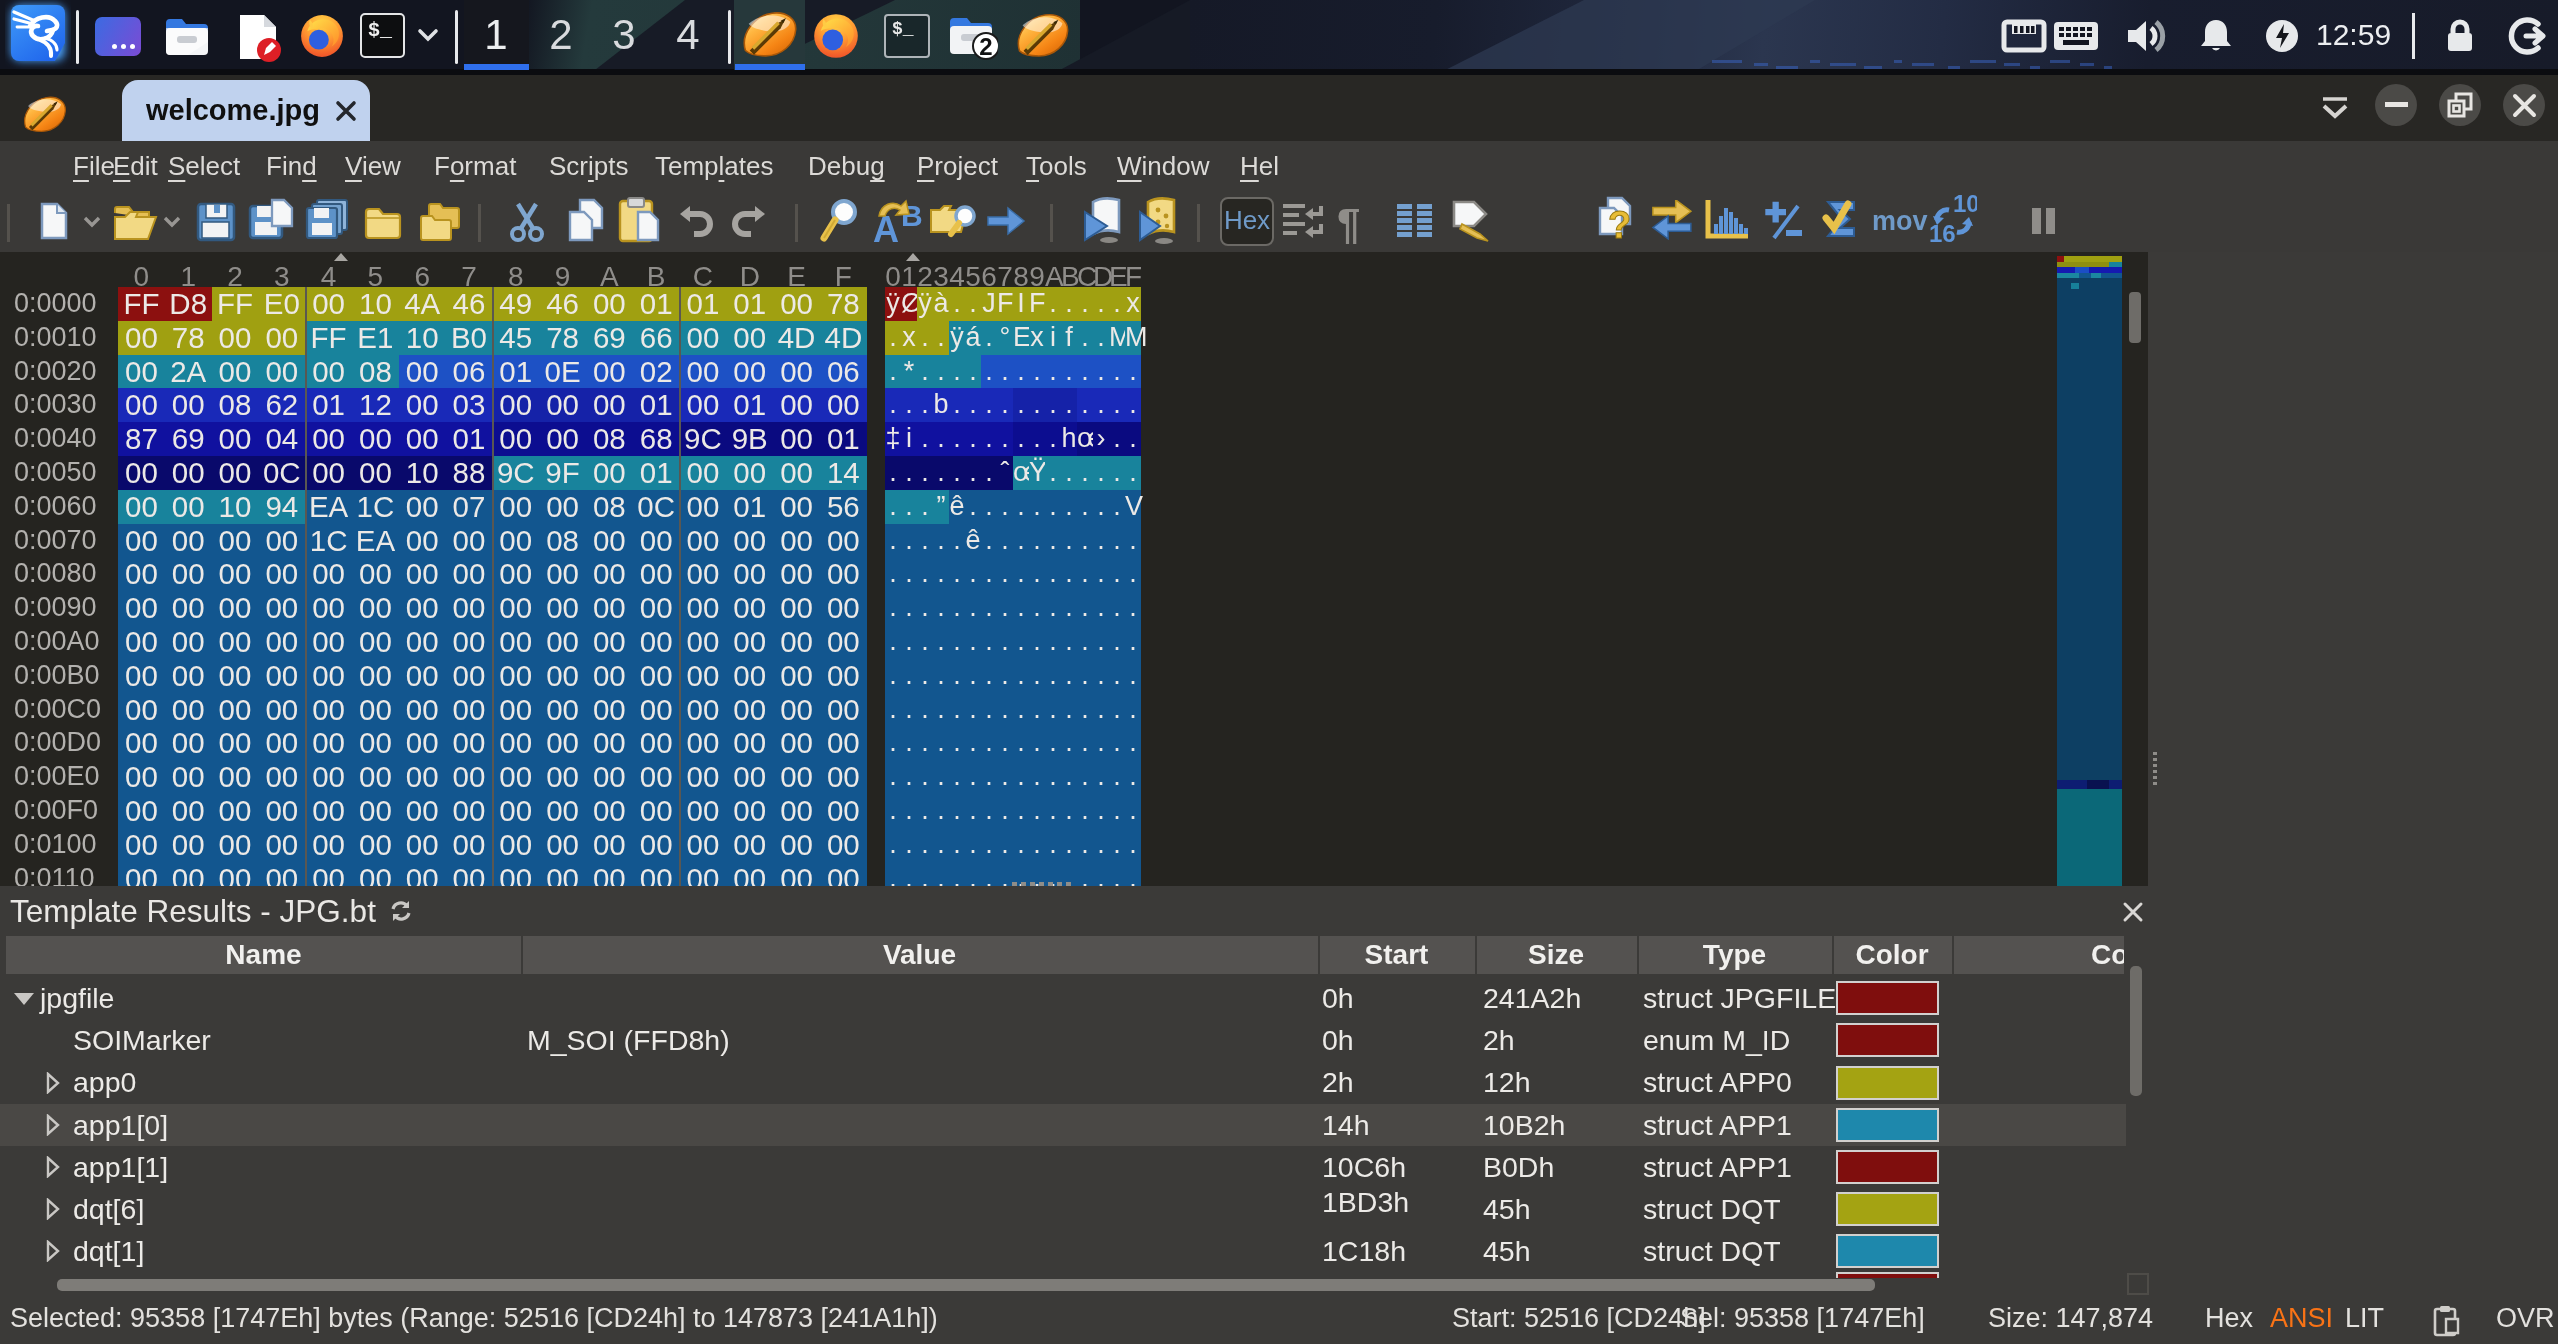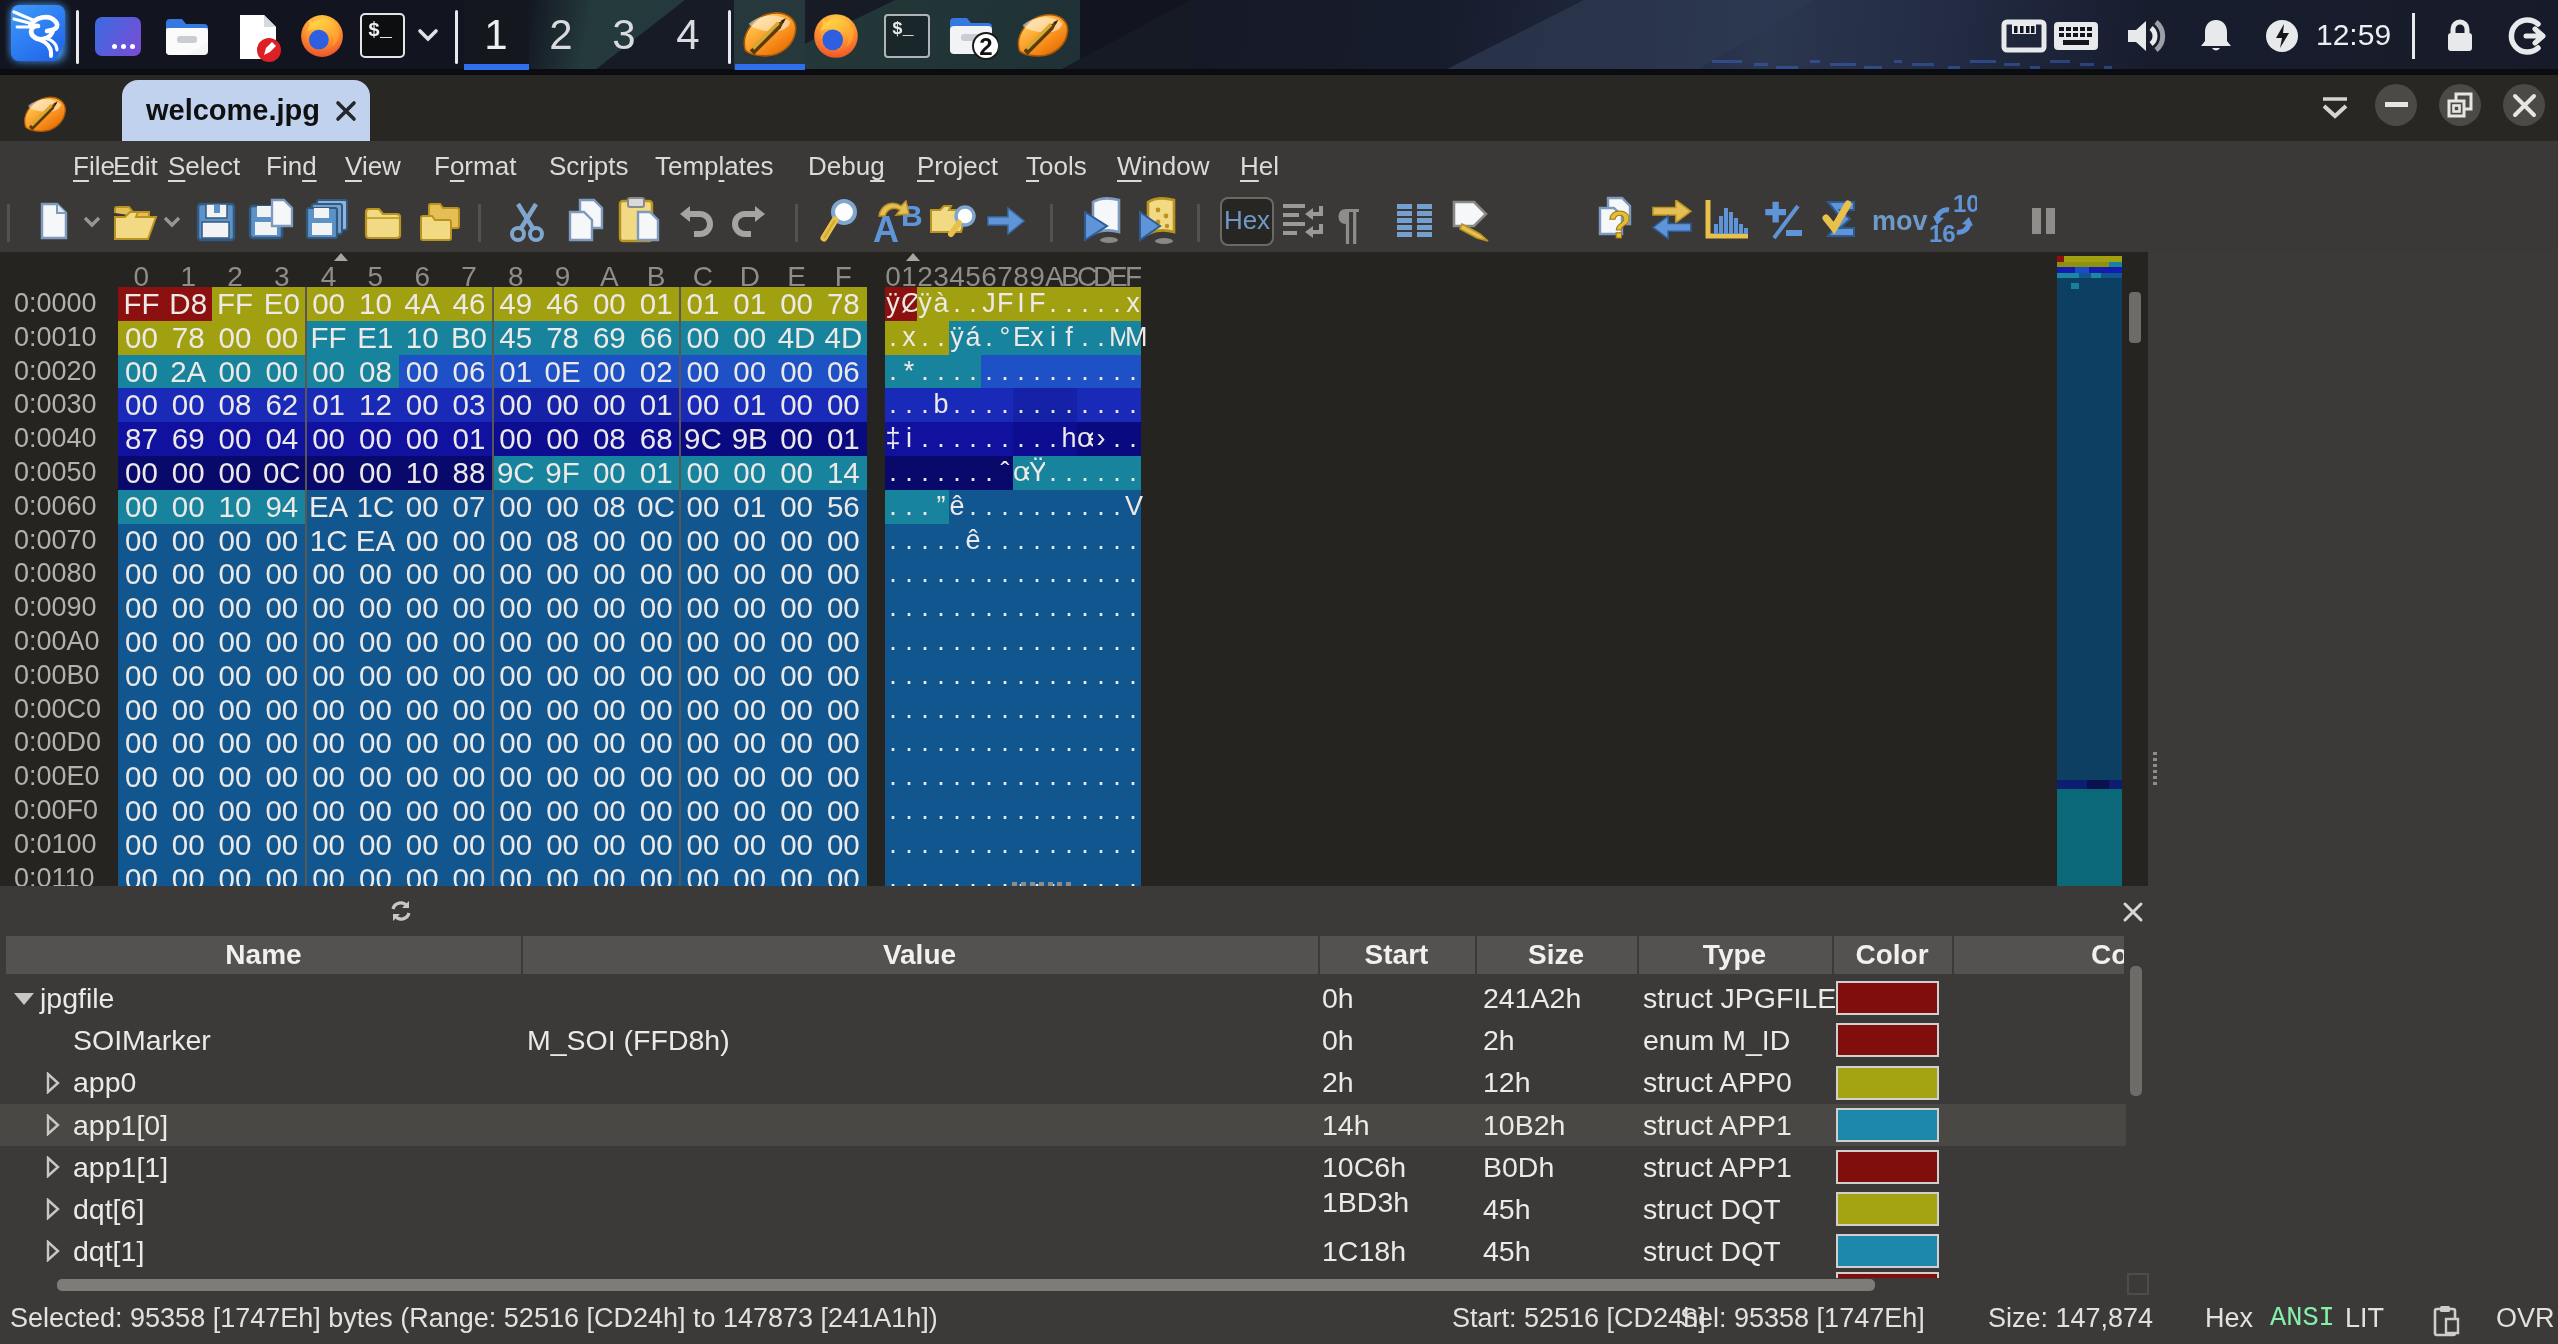--- a/index.html
+++ b/index.html
@@ -543,20 +543,21 @@
 <div class="abs" style="left:2129px;top:40px;width:12px;height:51px;border-radius:4px;background:#6e6c68;"></div>
 </div>
 <div class="abs" style="left:1012px;top:882px;width:5px;height:4px;background:#8f8d89;"></div>
 <div class="abs" style="left:1021px;top:882px;width:5px;height:4px;background:#8f8d89;"></div>
 <div class="abs" style="left:1030px;top:882px;width:5px;height:4px;background:#8f8d89;"></div>
 <div class="abs" style="left:1039px;top:882px;width:5px;height:4px;background:#8f8d89;"></div>
 <div class="abs" style="left:1048px;top:882px;width:5px;height:4px;background:#8f8d89;"></div>
 <div class="abs" style="left:1057px;top:882px;width:5px;height:4px;background:#8f8d89;"></div>
 <div class="abs" style="left:1066px;top:882px;width:5px;height:4px;background:#8f8d89;"></div>
 <div class="abs" style="left:0;top:886px;width:2558px;height:409px;background:#3b3a38;">
+<div class="abs" style="left:10px;top:5px;height:40px;line-height:40px;font-size:31.5px;color:#e9e7e4;">Template Results - JPG.bt</div>
 <svg class="abs" style="left:389px;top:13px;" width="24" height="24" viewBox="0 0 24 24">
 <path d="M4 10 a8 8 0 0 1 14 -3" stroke="#c9c7c4" stroke-width="3.2" fill="none"></path>
       <path d="M20 2 v7 h-7 z" fill="#c9c7c4"></path>
 <path d="M20 14 a8 8 0 0 1 -14 3" stroke="#c9c7c4" stroke-width="3.2" fill="none"></path>
       <path d="M4 22 v-7 h7 z" fill="#c9c7c4"></path>
 </svg>
 <svg class="abs" style="left:2122px;top:15px;" width="22" height="22" viewBox="0 0 22 22">
       <path d="M3 3 L19 19 M19 3 L3 19" stroke="#d9d7d4" stroke-width="3" stroke-linecap="round"></path>
     </svg>
 <div class="abs" style="left:6px;top:50px;width:2118px;height:38px;background:#545250;"></div>
@@ -632,20 +633,20 @@
 <div class="abs" style="left:57px;top:393px;width:1818px;height:12px;border-radius:5px;background:#7e7c78;"></div>
 <div class="abs" style="left:2130px;top:80px;width:12px;height:130px;border-radius:5px;background:#6e6c68;"></div>
 <div class="abs" style="left:2127px;top:387px;width:22px;height:22px;border:2px solid #4e4c48;"></div>
 </div>
 <div class="abs" style="left:0;top:1295px;width:2558px;height:49px;background:#3b3a38;">
 <div class="abs" style="left:10px;top:0;color:#e3e1de;font-size:27px;height:49px;line-height:46px;">Selected: 95358 [1747Eh] bytes (Range: 52516 [CD24h] to 147873 [241A1h])</div>
 <div class="abs" style="left:1452px;top:0;color:#e3e1de;font-size:27px;height:49px;line-height:46px;">Start: 52516 [CD24h]</div>
 <div class="abs" style="left:1680px;top:0;color:#e3e1de;font-size:27px;height:49px;line-height:46px;">Sel: 95358 [1747Eh]</div>
 <div class="abs" style="left:1988px;top:0;color:#e3e1de;font-size:27px;height:49px;line-height:46px;">Size: 147,874</div>
 <div class="abs" style="left:2205px;top:0;color:#e3e1de;font-size:27px;height:49px;line-height:46px;">Hex</div>
-<div class="abs" style="left:2270px;top:0;color:#86efac;font-size:27px;height:49px;line-height:46px;font-family:Liberation Mono, monospace;">ANSI</div>
+<div class="abs" style="left:2270px;top:0;color:#f97316;font-size:27px;height:49px;line-height:46px;">ANSI</div>
 <div class="abs" style="left:2345px;top:0;color:#e3e1de;font-size:27px;height:49px;line-height:46px;">LIT</div>
 <svg class="abs" style="left:2432px;top:10px;" width="30" height="32" viewBox="0 0 30 32">
 <rect x="3" y="4" width="20" height="26" rx="2" fill="none" stroke="#cfcdc9" stroke-width="2.6"></rect>
 <rect x="8" y="1" width="10" height="6" rx="1.5" fill="#cfcdc9"></rect>
 <path d="M14 14 h12 v14 h-12 z" fill="#3b3a38" stroke="#cfcdc9" stroke-width="2.4"></path>
 </svg>
 <div class="abs" style="left:2496px;top:0;color:#e3e1de;font-size:27px;height:49px;line-height:46px;">OVR</div>
 </div>
 </body></html>

